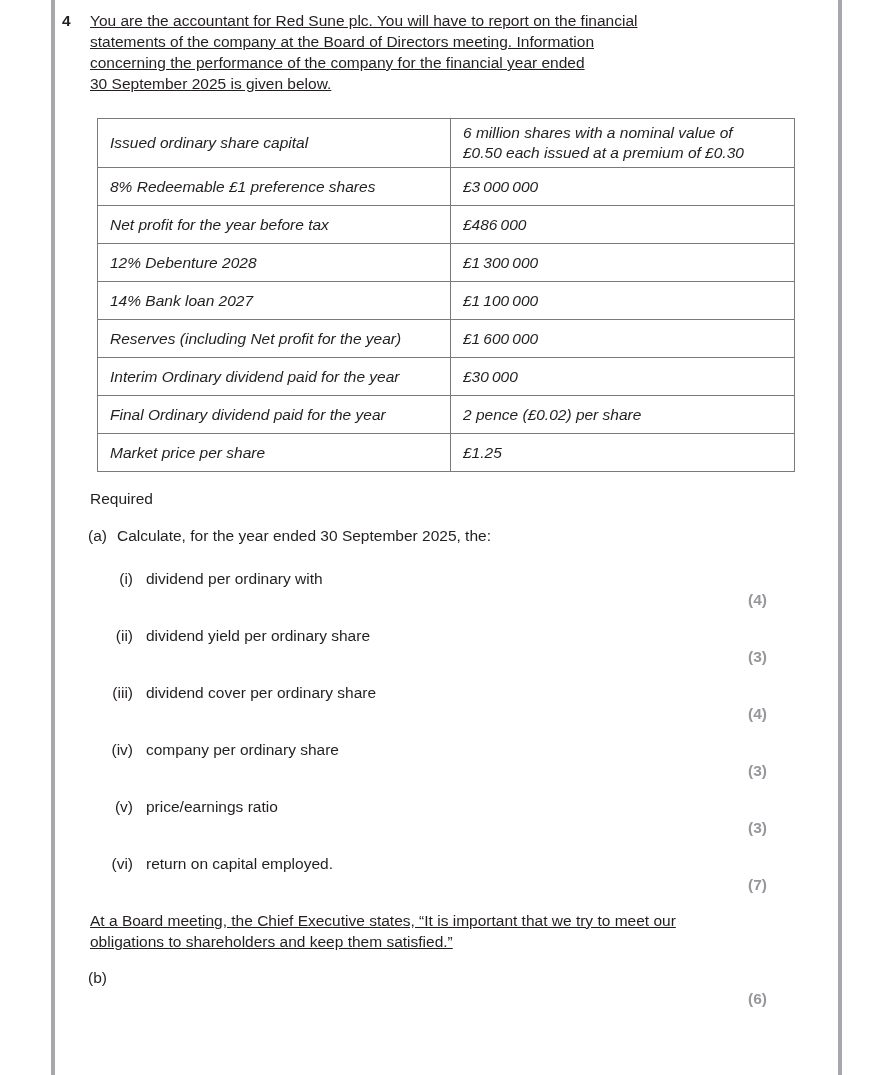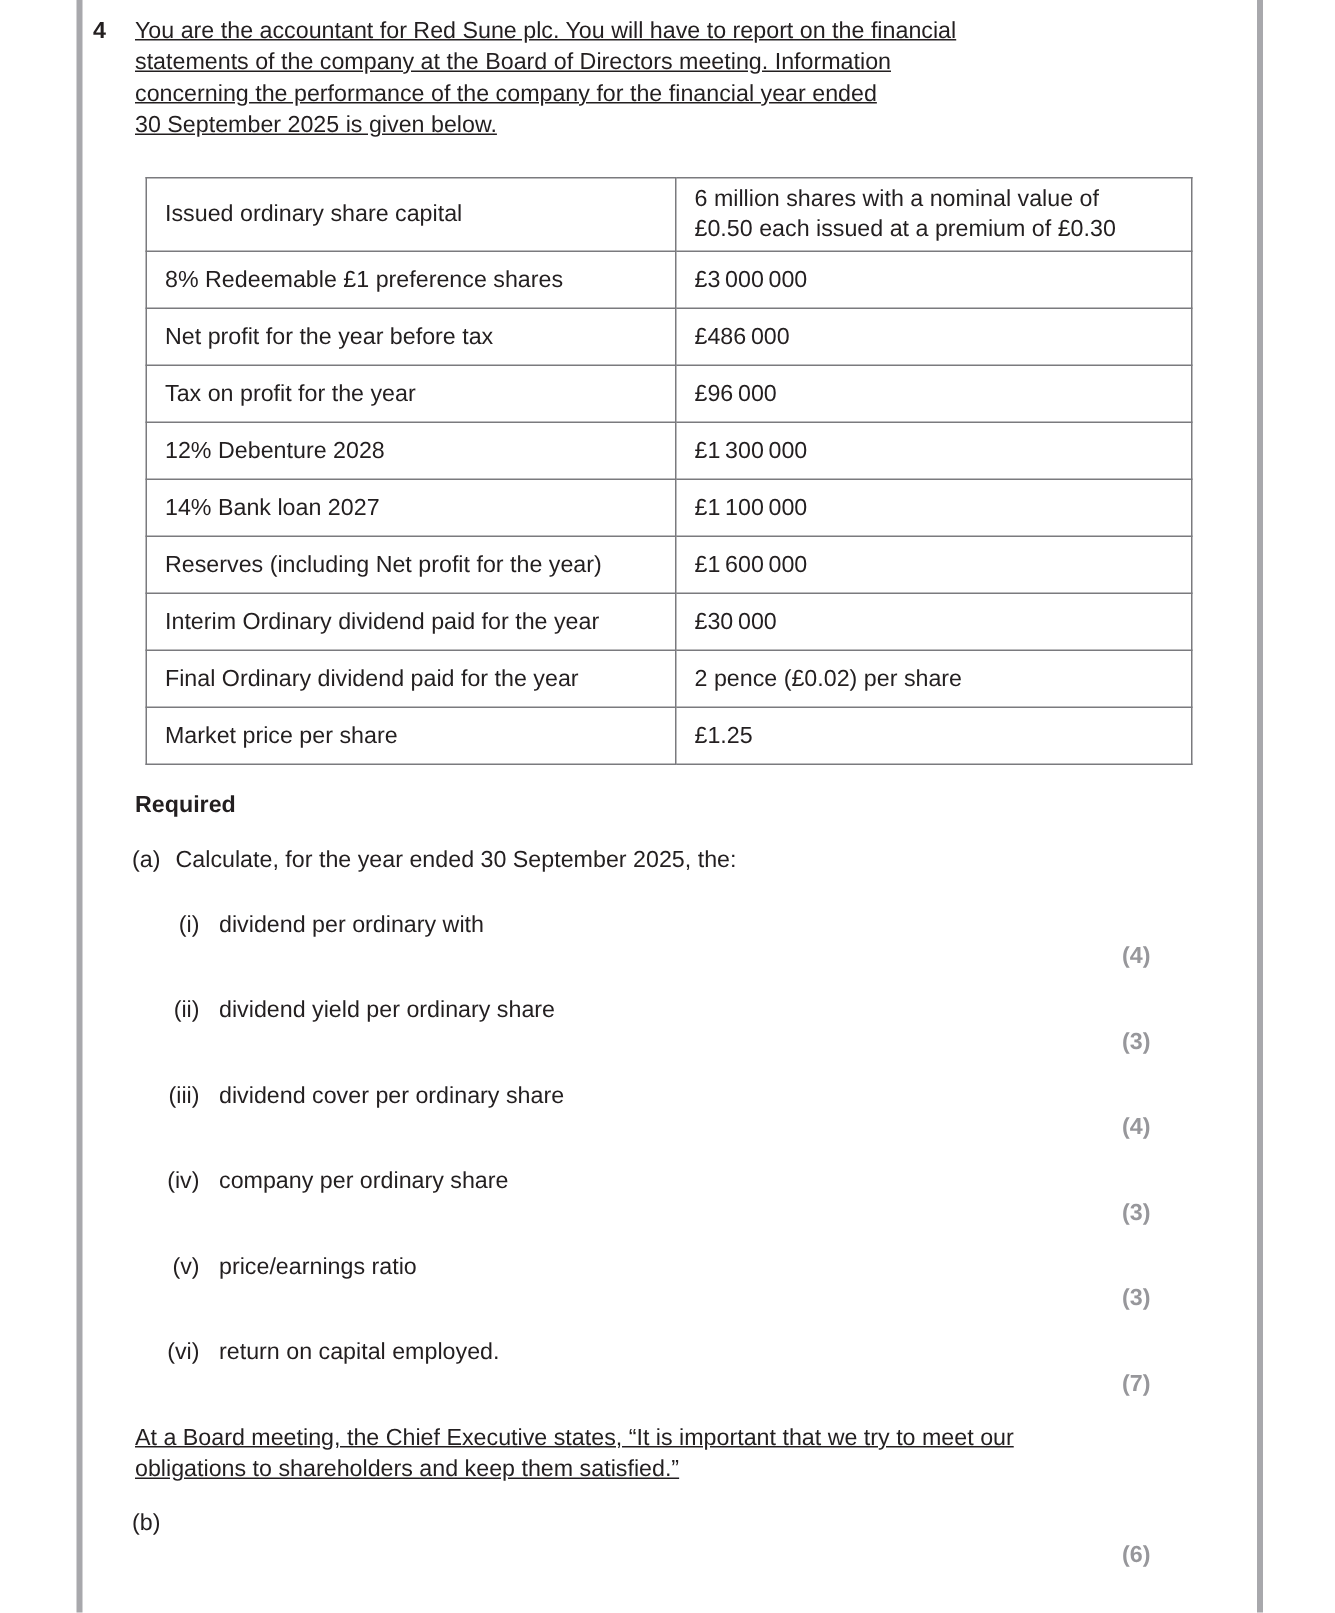--- a/index.html
+++ b/index.html
@@ -49,26 +49,26 @@
     margin: 24px 0 0 97px;
     width: 698px;
     table-layout: fixed;
   }
   table.fin-table td {
     border: 1px solid var(--table-border);
     padding: 4px 12px;
     vertical-align: middle;
     line-height: 20px;
   }
-  table.fin-table tr { height: 38px; }
+  table.fin-table tr { height: 38px; font-style: italic; }
   table.fin-table tr.tall { height: 48px; }
   td.label-cell { width: 353px; }
 
   .required-heading {
-    font-weight: bold;
+    font-weight: normal;
     margin: 16px 0 16px 90px;
   }
   .part-row {
     display: flex;
     margin: 15px 0 0 88px;
   }
   .part-label { width: 29px; flex: none; }
   .part-text { max-width: 650px; }
 
   .qa-items { margin-top: 22px; }
@@ -120,24 +120,20 @@
       </tr>
       <tr>
         <td class="label-cell">8% Redeemable £1 preference shares</td>
         <td class="multiline">£3 000 000</td>
       </tr>
       <tr>
         <td class="label-cell">Net profit for the year before tax</td>
         <td class="multiline">£486 000</td>
       </tr>
       <tr>
-        <td class="label-cell">Tax on profit for the year</td>
-        <td class="multiline">£96 000</td>
-      </tr>
-      <tr>
         <td class="label-cell">12% Debenture 2028</td>
         <td class="multiline">£1 300 000</td>
       </tr>
       <tr>
         <td class="label-cell">14% Bank loan 2027</td>
         <td class="multiline">£1 100 000</td>
       </tr>
       <tr>
         <td class="label-cell">Reserves (including Net profit for the year)</td>
         <td class="multiline">£1 600 000</td>

